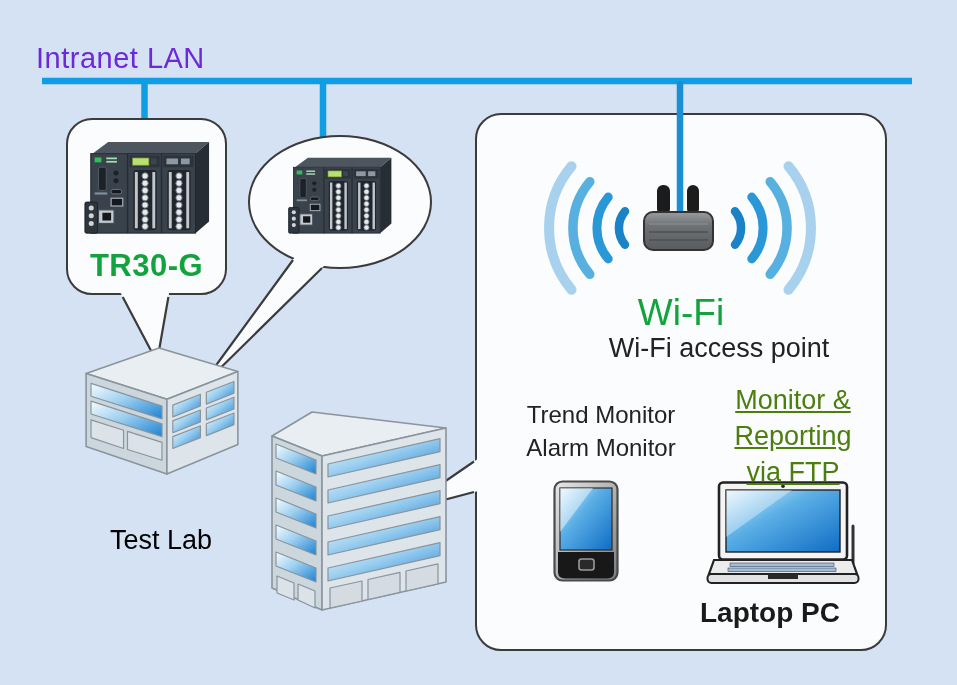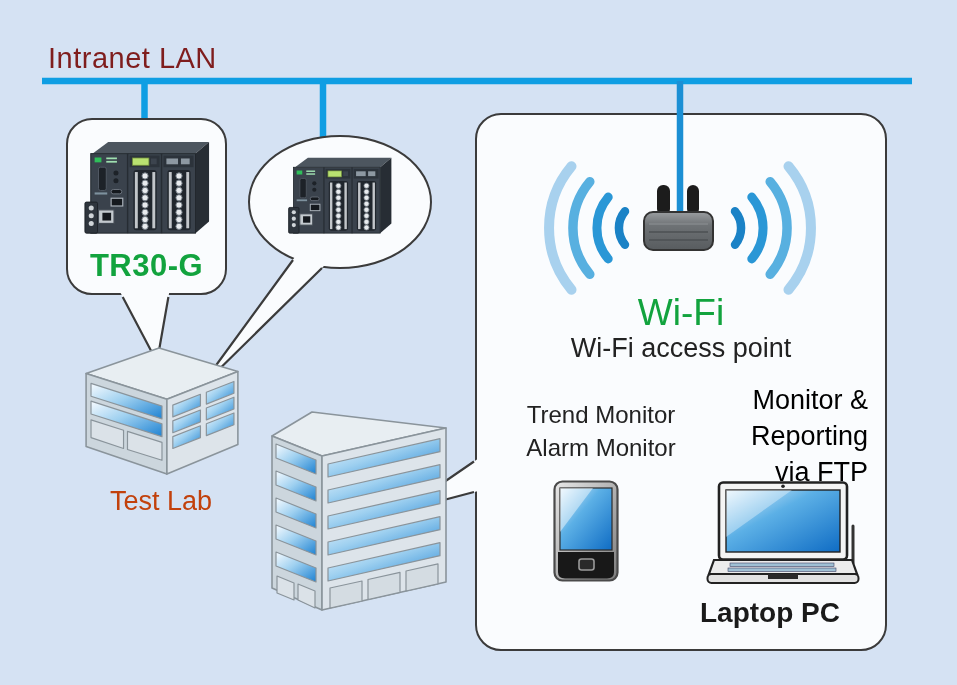--- a/index.html
+++ b/index.html
@@ -4,52 +4,52 @@
 <style>
   html,body{margin:0;padding:0;}
   .canvas{
     position:relative;width:957px;height:685px;overflow:hidden;
     background:#d5e2f3;
     font-family:"Liberation Sans", sans-serif;
   }
   .abs{position:absolute;}
   svg{display:block;overflow:visible;}
   .lan-label{
-    left:48px;top:42px;font-size:29px;color:#7f1d1d;letter-spacing:0.5px;
+    left:36px;top:42px;font-size:29px;color:#6d28d9;letter-spacing:0.5px;
   }
   .bubble{
     background:#fafcfe;border:2.5px solid #3b3b3b;box-sizing:border-box;
   }
   .bubble-tr30{left:66px;top:118px;width:161px;height:177px;border-radius:26px;}
   .bubble-ellipse{left:248px;top:135px;width:184px;height:134px;border-radius:50%;}
   .bigbox{left:475px;top:113px;width:412px;height:538px;border-radius:26px;}
   .tr30-label{
     left:70px;top:248px;width:153px;text-align:center;
     font-size:31px;font-weight:bold;color:#12a33e;letter-spacing:0.5px;
   }
   .building-label{
-    font-size:27px;color:#c2410c;text-align:center;
+    font-size:27px;color:#000000;text-align:center;margin-top:39px;
   }
   .testlab-label{left:66px;top:486px;width:190px;}
   .researchlab-label{left:250px;top:621px;width:220px;}
   .wifi-title{
     left:475px;top:292px;width:412px;text-align:center;
     font-size:37px;font-weight:normal;color:#12a33e;
   }
   .wifi-subtitle{
     left:475px;top:333px;width:412px;text-align:center;
-    font-size:27px;color:#222;
+    font-size:27px;color:#222;padding-left:38px;
   }
   .monitor-text{
     left:495px;top:398px;width:212px;text-align:center;
     font-size:24px;line-height:33px;color:#222;
   }
   .reporting-text{
-    left:718px;top:382px;width:150px;text-align:right;
-    font-size:27px;line-height:36px;color:#000000;
+    left:718px;top:382px;width:150px;text-align:center;
+    font-size:27px;line-height:36px;color:#4d7c0f;text-decoration:underline;
   }
   .laptop-label{
     left:700px;top:597px;width:166px;text-align:left;
     font-size:28px;font-weight:bold;color:#1a1a1a;
   }
   .z1{z-index:1}.z2{z-index:2}.z3{z-index:3}.z4{z-index:4}.z5{z-index:5}
 </style>
 </head>
 <body>
 

